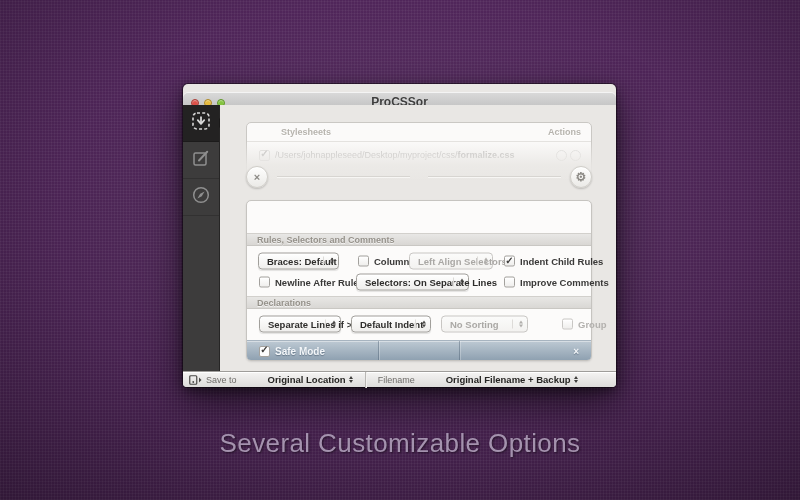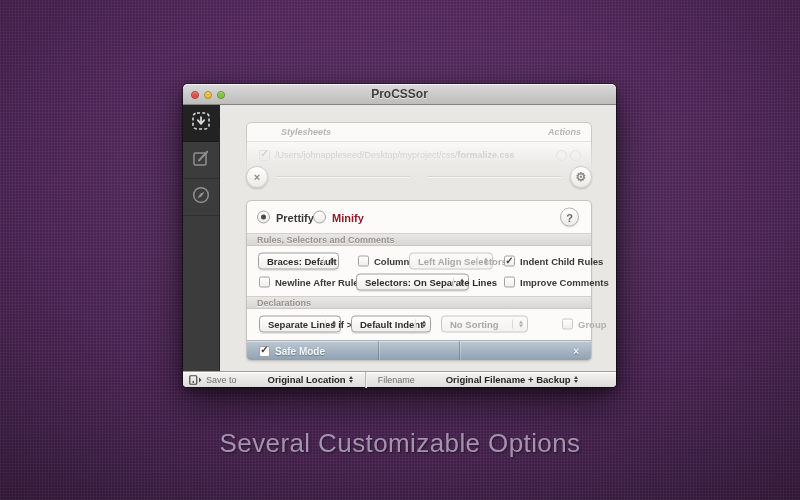--- a/index.html
+++ b/index.html
@@ -16,21 +16,21 @@
   }
 
   
   .window {
     position:absolute; left:183px; top:84px; width:433px; height:303px;
     border-radius:5px 5px 4px 4px;
     box-shadow:0 0 0 1px rgba(0,0,0,0.4), 0 16px 40px rgba(0,0,0,0.55), 0 4px 12px rgba(0,0,0,0.45);
     background:#e9e7e4;
   }
   .titlebar {
-    position:absolute; left:0; right:0; top:0; height:21px;
+    position:absolute; left:0; right:0; top:8px; height:21px;
     border-radius:5px 5px 0 0;
     background:linear-gradient(#dadada, #bcbcbc);
     border-bottom:1px solid #828282;
     box-shadow:inset 0 1px 0 rgba(255,255,255,0.7);
   }
   .title {
     position:absolute; left:0; right:0; top:0; height:21px; line-height:21px;
     text-align:center; font-size:12px; font-weight:bold; color:#3f3f3f;
     text-shadow:0 1px 0 rgba(255,255,255,0.55);
   }
@@ -55,21 +55,21 @@
 
   
   .content { position:absolute; left:37px; right:0; top:21px; bottom:16px; background:#e9e7e4; overflow:hidden; }
 
   
   .sheets {
     position:absolute; left:26px; top:17px; width:346px; height:58px;
     background:#fbfaf9; border:1px solid #cac8c4; border-radius:5px;
   }
   .sheets-header { height:19px; display:flex; align-items:center; justify-content:space-between;
-    padding:0 10px 0 34px; border-bottom:1px solid #e4e2df;font-style:italic; }
+    padding:0 10px 0 34px; border-bottom:1px solid #e4e2df; }
   .sheets-header span { font-size:9px; font-weight:bold; color:#b7b4ae; text-shadow:0 1px 0 #fff; }
   .sheet-row { height:26px; display:flex; align-items:center; padding:0 10px 0 12px; opacity:0.32; }
   .sheet-row .path { font-size:9px; color:#3a3936; margin-left:5px; white-space:nowrap; }
   .sheet-row .path b { font-weight:bold; }
   .sheet-row .acts { margin-left:auto; display:flex; gap:3px; }
   .mini-circle { width:11px; height:11px; border-radius:50%; border:1px solid #a5a3a0; background:#fff; }
   .sheets-fade {
     position:absolute; left:-2px; right:-2px; top:18px; bottom:-2px; z-index:2; pointer-events:none;
     background:linear-gradient(to bottom, rgba(233,231,228,0) 0%, rgba(233,231,228,0.85) 60%, #e9e7e4 100%);
   }
@@ -261,35 +261,20 @@
         </div>
       <div class="groove"></div>
       <div class="groove"></div>
       <div class="round-btn">
           <span style="font-size:12px;">⚙</span>
         </div>
     </div>
 
     <div class="panel">
 
-      <div class="prow row0">
-        <div class="ctl" style="left:10px;">
-          <div class="radio sel">
-              <div class="dot"></div>
-            </div>
-          <span class="rlabel">Prettify</span>
-        </div>
-        <div class="ctl" style="left:66px;">
-          <div class="radio"></div>
-          <span class="rlabel red">Minify</span>
-        </div>
-        <div class="help-btn">
-            <span>?</span>
-          </div>
-      </div>
 
       <div class="secbar sec1">Rules, Selectors and Comments</div>
 
       <div class="prow rowA">
         <div class="popup" style="left:11px; width:81px;">
           <span>Braces: Default</span>
             <span class="arr">
               <i class="up"></i>
               <i class="dn"></i>
             </span>

